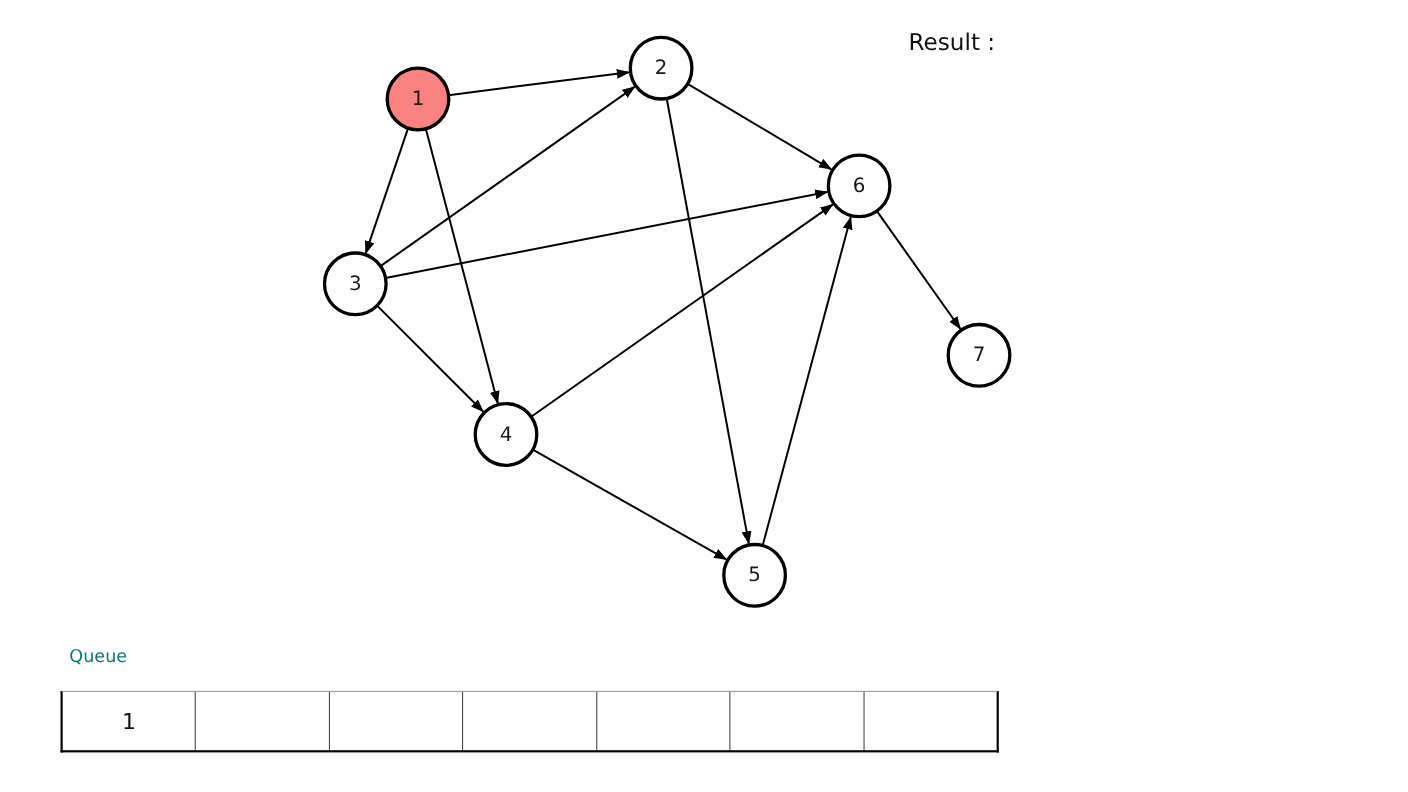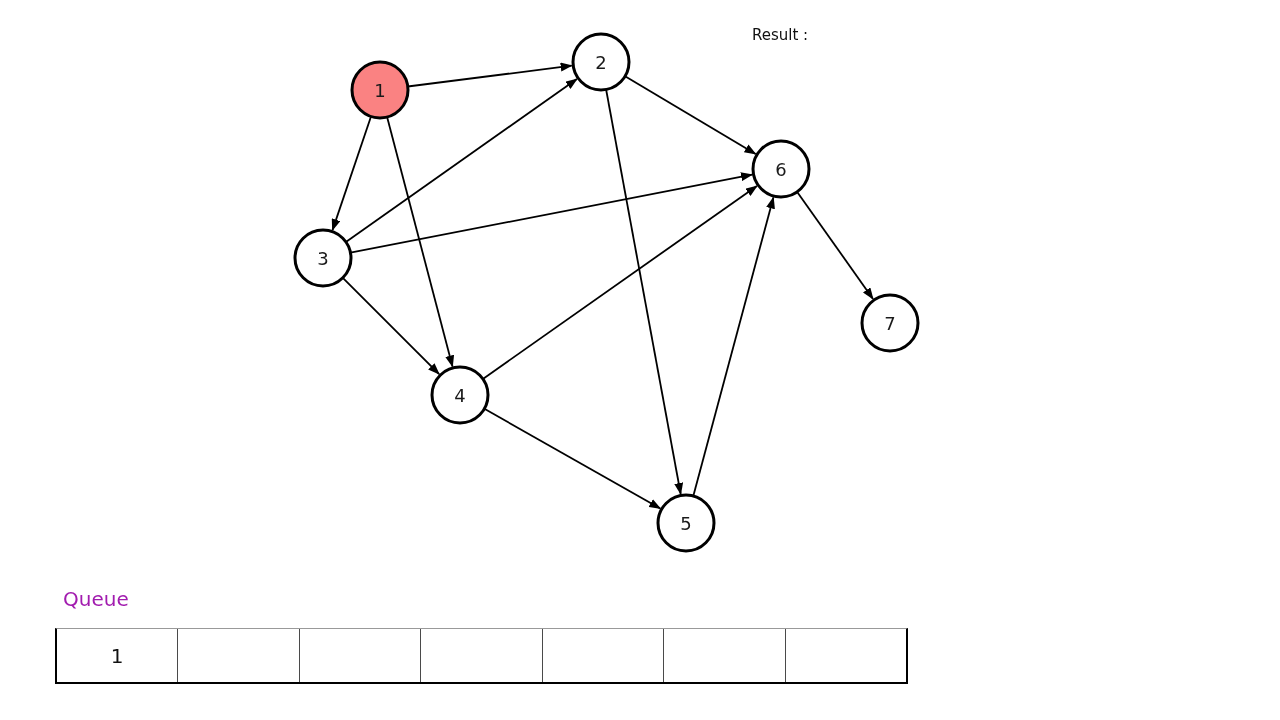--- a/index.html
+++ b/index.html
@@ -19,32 +19,32 @@
   }
   .graph-canvas {
     position: absolute;
     left: 0;
     top: 0;
     width: 1280px;
     height: 720px;
   }
   .result-label {
     position: absolute;
-    left: 752px;
+    left: 826px;
     top: 26px;
-    font-size: 15px;
+    font-size: 21px;
     color: #111111;
     white-space: pre;
   }
   .queue-label {
     position: absolute;
     left: 63px;
     top: 587px;
-    font-size: 20px;
-    color: #a21caf;
+    font-size: 16px;
+    color: #0f766e;
   }
   .queue-table {
     position: absolute;
     left: 55px;
     top: 628px;
     width: 853px;
     height: 56px;
     display: flex;
     box-sizing: border-box;
     border: 2px solid #000000;

